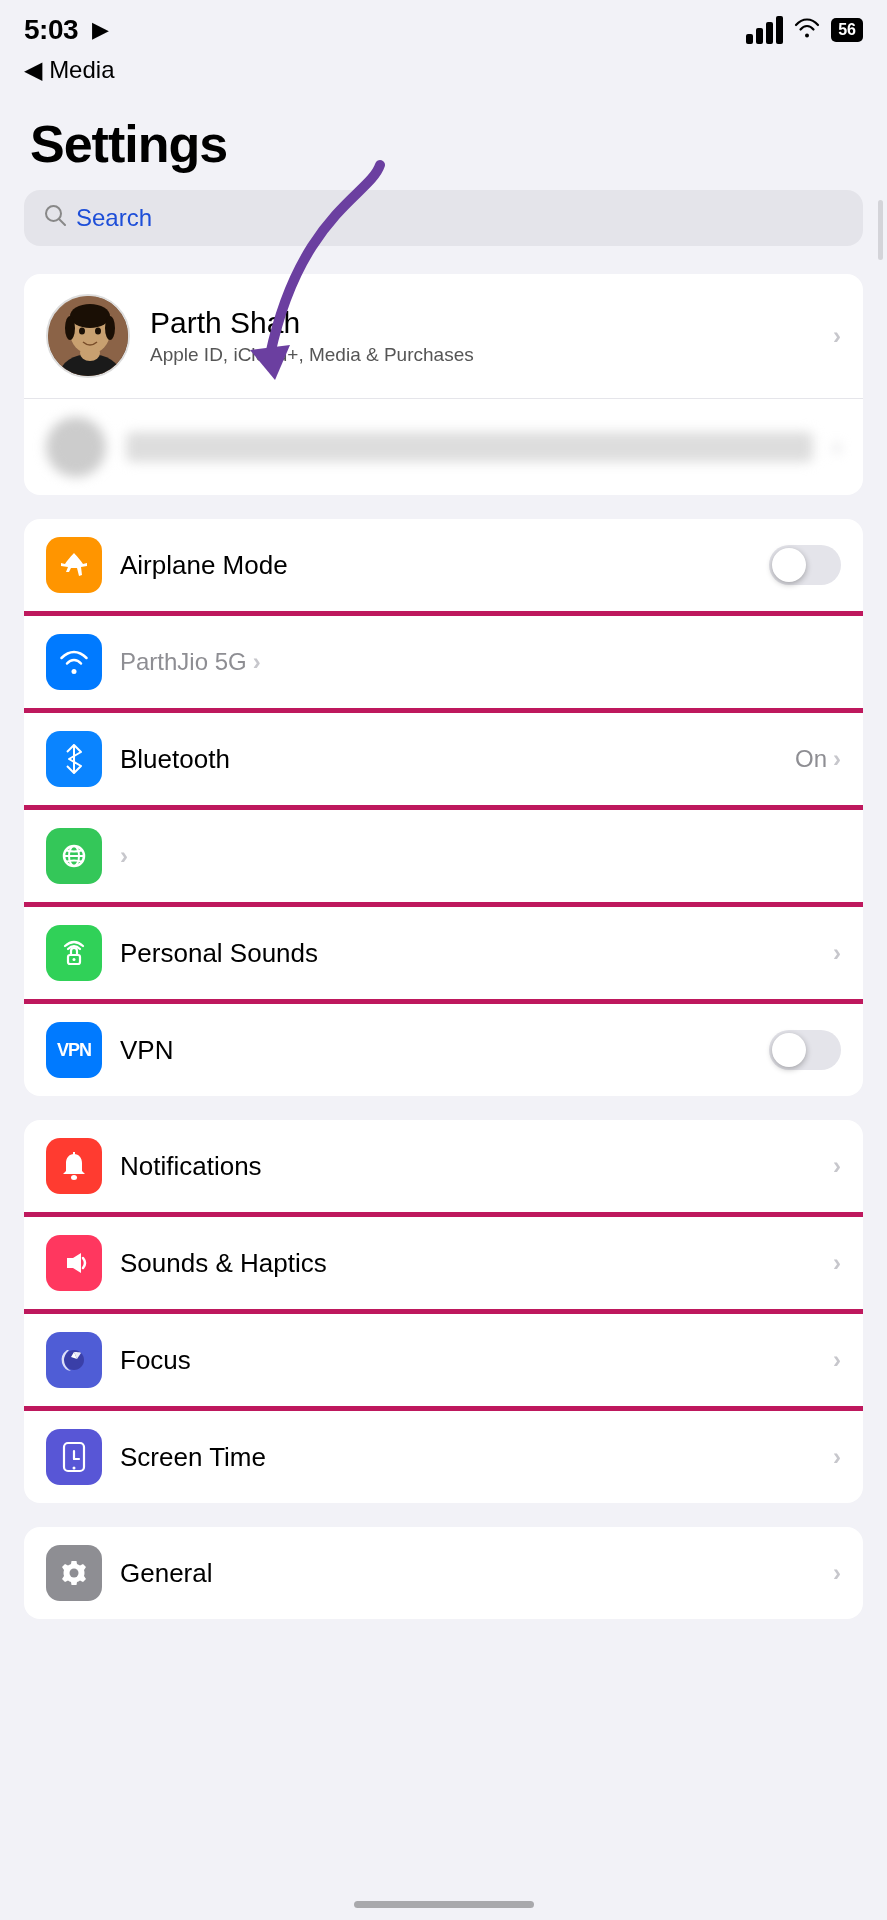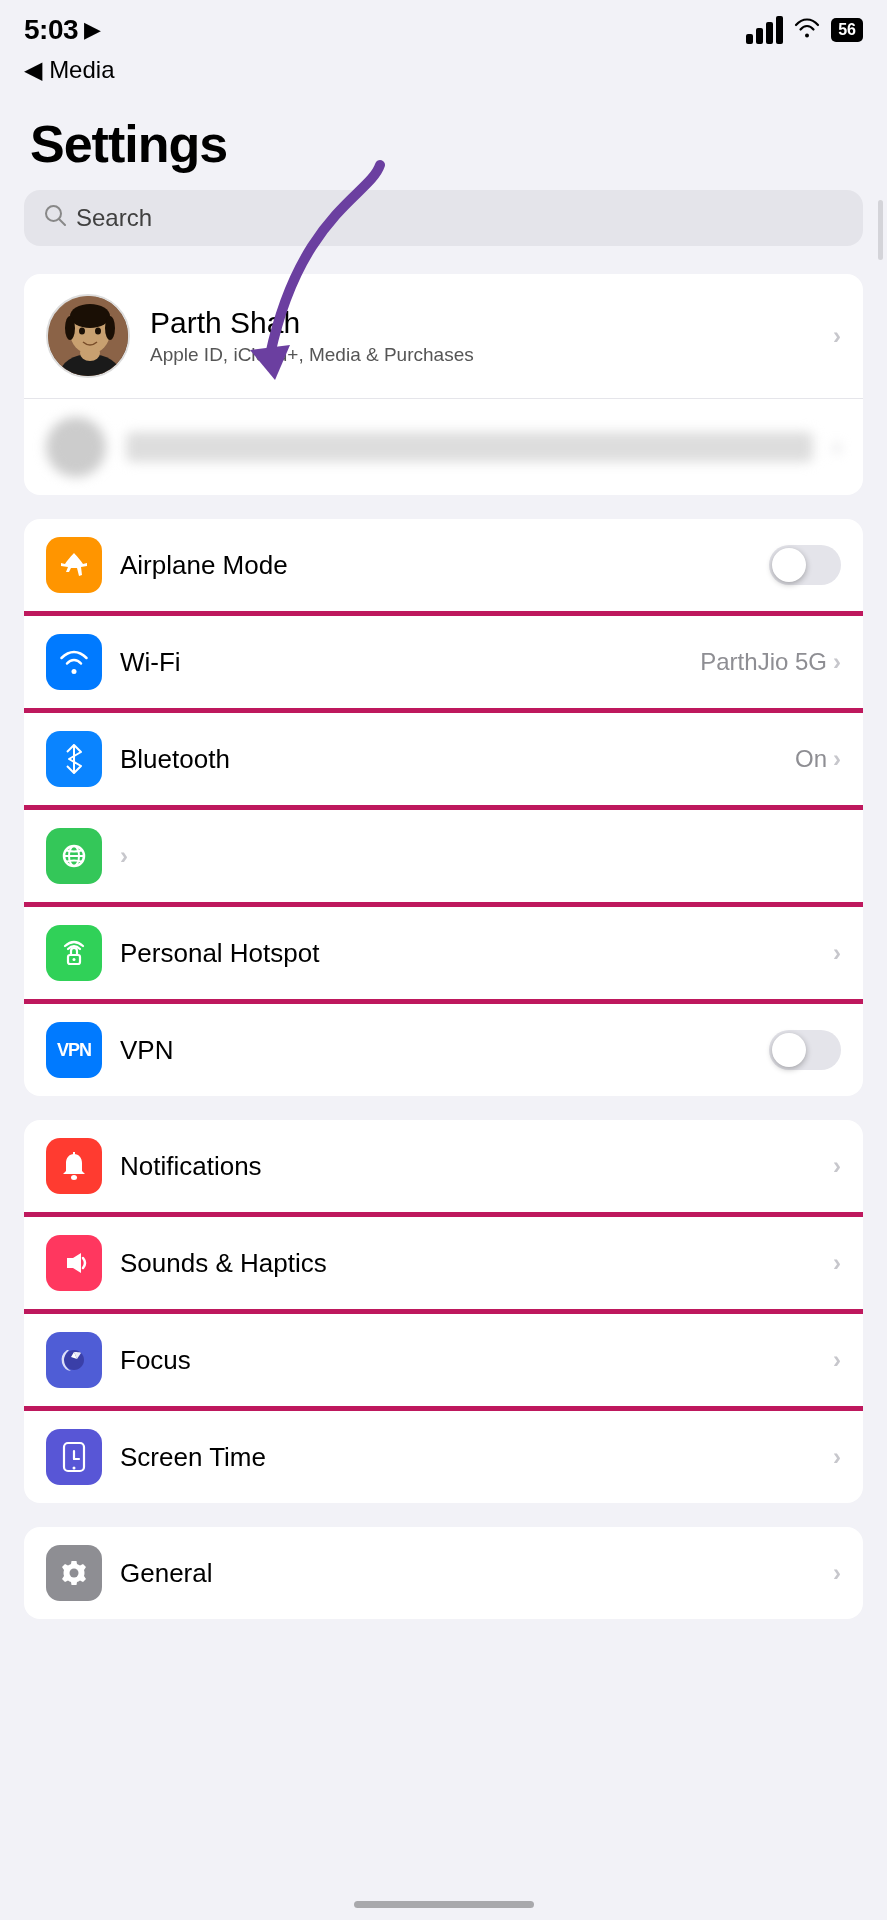--- a/index.html
+++ b/index.html
@@ -17,21 +17,21 @@
     .status-bar {
       display: flex;
       justify-content: space-between;
       align-items: center;
       padding: 14px 24px 6px 24px;
       background: #f2f2f7;
     }
     .status-left {
       display: flex;
       align-items: center;
-      gap: 6px;
+      gap: 14px;
     }
     .status-time {
       font-size: 28px;
       font-weight: 600;
       letter-spacing: -0.5px;
     }
     .status-location {
       font-size: 22px;
     }
     .status-right {
@@ -89,21 +89,21 @@
       padding: 14px 20px;
       display: flex;
       align-items: center;
       gap: 10px;
     }
     .search-icon-wrap {
       color: #888;
       font-size: 22px;
     }
     .search-placeholder {
-      color: #404040;
+      color: #1d4ed8;
       font-size: 24px;
     }
 
     
     .card {
       background: #fff;
       border-radius: 16px;
       margin: 0 24px 24px 24px;
       overflow: hidden;
     }
@@ -370,21 +370,20 @@
   </div>
 
   <div class="settings-row">
     <div class="row-icon bg-blue">
       <svg width="30" height="26" viewBox="0 0 30 26" fill="none">
         <path d="M15 20a2.5 2.5 0 110 5 2.5 2.5 0 010-5z" fill="white"></path>
         <path d="M8 14.5C10.2 12 12.5 11 15 11s4.8 1 7 3.5" stroke="white" stroke-width="2.5" fill="none" stroke-linecap="round"></path>
         <path d="M2.5 9C6.5 5 10.5 3 15 3S23.5 5 27.5 9" stroke="white" stroke-width="2.5" fill="none" stroke-linecap="round"></path>
       </svg>
     </div>
-    <span class="row-label">Wi-Fi</span>
     <div class="row-right">
       <span class="row-value">ParthJio 5G</span>
       <span class="chevron">›</span>
     </div>
   </div>
 
   <div class="settings-row">
     <div class="row-icon" style="background:#0a84ff;">
       <svg width="22" height="32" viewBox="0 0 22 32" fill="white">
         <path d="M11 2 L11 30 L18 23 L6 16 L18 9 L11 2z" stroke="white" stroke-width="2" fill="none" stroke-linejoin="round"></path>
@@ -415,21 +414,21 @@
   <div class="settings-row">
     <div class="row-icon" style="background:#30d158;">
       <svg width="32" height="32" viewBox="0 0 32 32" fill="none">
         <rect x="10" y="18" width="12" height="9" rx="2" stroke="white" stroke-width="2.2" fill="none"></rect>
         <path d="M13 18 L13 14 A3 3 0 0 1 19 14 L19 18" stroke="white" stroke-width="2.2" fill="none"></path>
         <circle cx="16" cy="22.5" r="1.5" fill="white"></circle>
         <path d="M10 12 Q16 6 22 12" stroke="white" stroke-width="2.2" fill="none" stroke-linecap="round"></path>
         <path d="M7 9 Q16 1 25 9" stroke="white" stroke-width="2.2" fill="none" stroke-linecap="round"></path>
       </svg>
     </div>
-    <span class="row-label">Personal Hotspot</span>
+    <span class="row-label">Personal Sounds</span>
     <span class="chevron">›</span>
   </div>
 
   <div class="settings-row">
     <div class="row-icon bg-vpn">
       <span style="font-size:18px;font-weight:700;letter-spacing:-1px;">VPN</span>
     </div>
     <span class="row-label">VPN</span>
     <div class="toggle">
       <div class="toggle-knob"></div>

